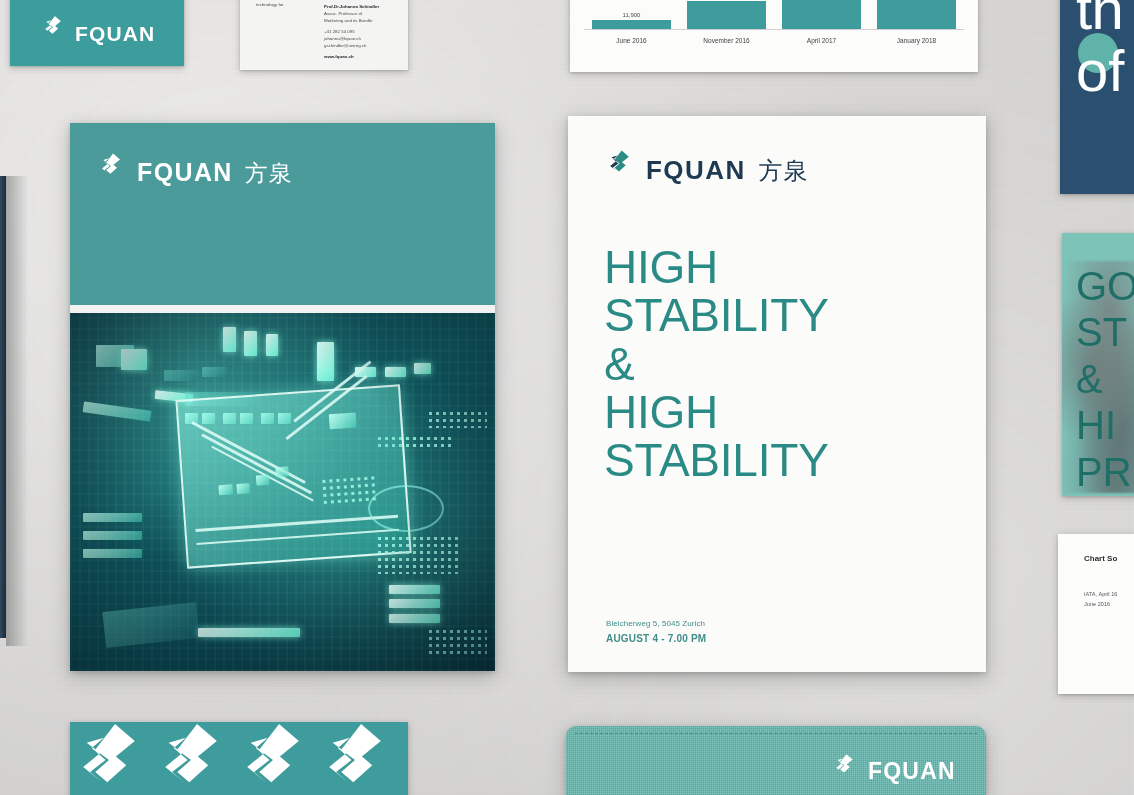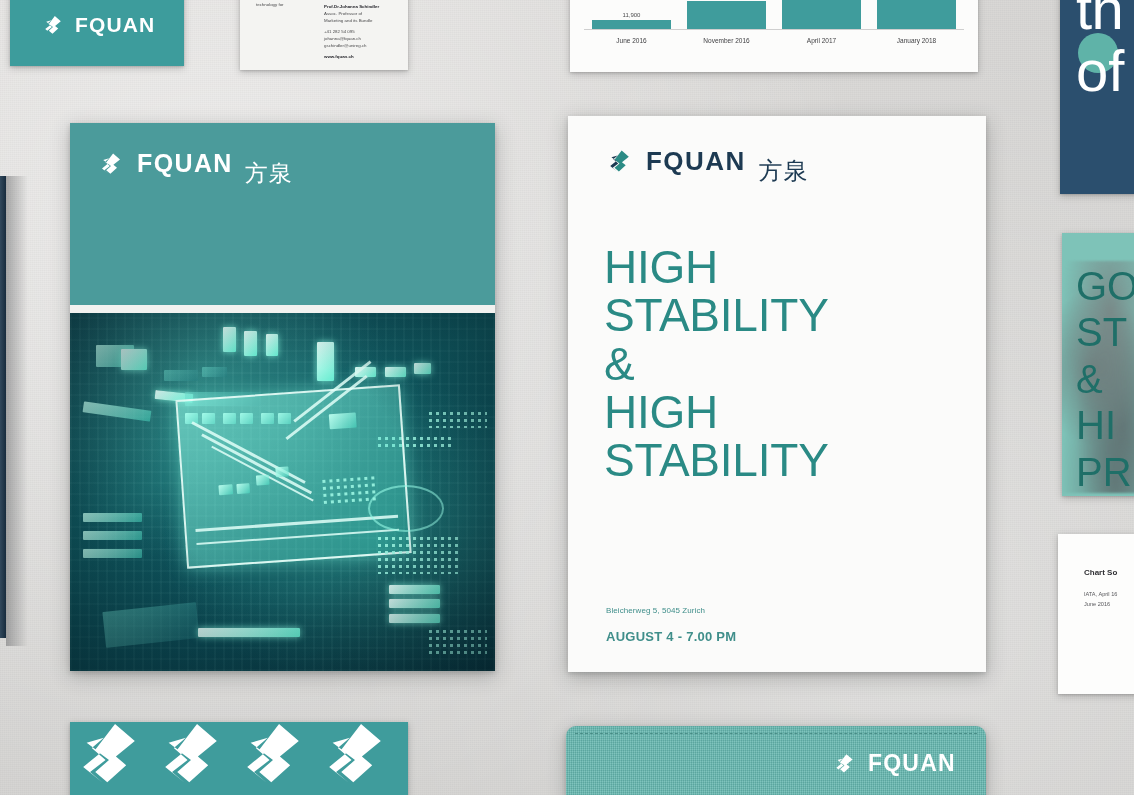--- a/index.html
+++ b/index.html
@@ -22,21 +22,21 @@
       repeating-linear-gradient(0deg, rgba(0,0,0,.035) 0 1px, rgba(255,255,255,.03) 1px 2px),
       repeating-linear-gradient(90deg, rgba(0,0,0,.03) 0 1px, rgba(255,255,255,.025) 1px 2px);
   }
 
   .piece{position:absolute;overflow:hidden;}
   .shadow-sm{box-shadow:0 2px 7px rgba(60,60,62,.28), 0 1px 2px rgba(60,60,62,.2);}
   .shadow-md{box-shadow:0 5px 18px rgba(55,58,60,.30), 0 2px 5px rgba(55,58,60,.22);}
 
   
   .mark{display:inline-block;vertical-align:middle;}
-  .logo-row{display:flex;align-items:flex-start;}
+  .logo-row{display:flex;align-items:flex-end;}
   .wordmark{
     font-weight:700;letter-spacing:.055em;white-space:nowrap;line-height:1;
   }
   .cjk{letter-spacing:.04em;margin-top:11px;}
 
   
   #card-teal{left:10px;top:-12px;width:174px;height:78px;background:#3d9c9c;}
   #card-teal .logo-row{position:absolute;left:30px;top:26px;}
 
   
@@ -91,42 +91,42 @@
   
   #poster{left:568px;top:116px;width:418px;height:556px;background:#fbfbfa;}
   #poster .logo-row{position:absolute;left:36px;top:32px;}
   .poster-title{
     position:absolute;left:36px;top:127px;right:18px;
     color:#2a8a85;font-weight:400;font-size:46px;line-height:1.05;
     letter-spacing:-.005em;
   }
   .poster-foot{position:absolute;left:38px;bottom:28px;color:#3f8e8a;filter:blur(.5px);}
   .pf1{font-size:8px;letter-spacing:.01em;}
-  .pf2{font-size:13px;font-weight:700;letter-spacing:.02em;margin-top:14px;}
+  .pf2{font-size:10px;font-weight:700;letter-spacing:.02em;margin-top:5px;}
 
   
   #card-navy{left:1060px;top:-22px;width:120px;height:216px;background:#2b4f6e;}
   .navy-dot{position:absolute;left:18px;top:55px;width:40px;height:40px;border-radius:50%;background:#5fb3a8;}
   .navy-txt{position:absolute;left:16px;top:4px;color:#ffffff;font-size:58px;line-height:.92;font-weight:400;letter-spacing:-.01em;white-space:nowrap;}
   .navy-txt2{position:absolute;left:16px;top:66px;color:#ffffff;font-size:58px;line-height:.92;font-weight:400;white-space:nowrap;}
 
   
   #poster-teal{left:1062px;top:233px;width:130px;height:263px;background:#7ec3b8;}
   .hand{position:absolute;left:-6px;top:28px;width:128px;height:232px;
     background:
       radial-gradient(ellipse at 42% 22%, rgba(120,130,130,.85), rgba(120,130,130,0) 46%),
       radial-gradient(ellipse at 30% 46%, rgba(105,118,118,.80), rgba(105,118,118,0) 44%),
       radial-gradient(ellipse at 52% 72%, rgba(95,108,110,.75), rgba(95,108,110,0) 50%),
       radial-gradient(ellipse at 46% 95%, rgba(88,100,102,.7), rgba(88,100,102,0) 55%);
     filter:blur(1.2px);}
   .tp-title{position:absolute;left:14px;top:30px;color:#1f6f68;font-size:40px;line-height:1.16;font-weight:400;white-space:nowrap;}
 
   
   #card-src{left:1058px;top:534px;width:128px;height:160px;background:#fdfdfc;}
-  .src-title{position:absolute;left:26px;top:34px;font-size:8px;font-weight:700;color:#2f2f33;filter:blur(.4px);white-space:nowrap;}
+  .src-title{position:absolute;left:26px;top:20px;font-size:8px;font-weight:700;color:#2f2f33;filter:blur(.4px);white-space:nowrap;}
   .src-body{position:absolute;left:26px;top:56px;font-size:5.6px;line-height:1.7;color:#58585c;filter:blur(.45px);}
 
   
   #card-pattern{left:70px;top:722px;width:338px;height:80px;background:#3f9c9c;}
   .pat{position:absolute;inset:0;display:flex;align-items:center;gap:0px;}
   .pat .mark{margin-left:-4px;}
 
   
   #fabric{left:566px;top:726px;width:420px;height:76px;background:#63b6ae;border-radius:10px 10px 4px 4px;}
   .fab-tex{position:absolute;inset:0;

